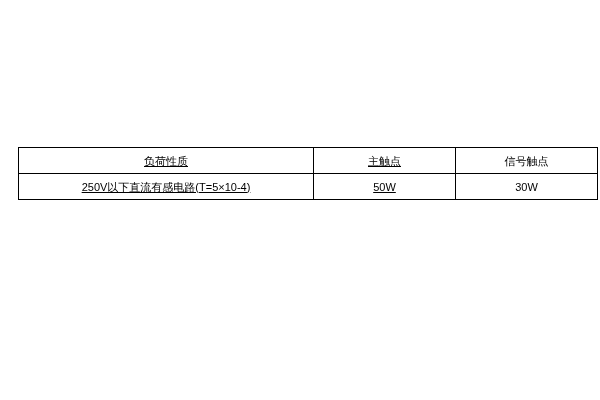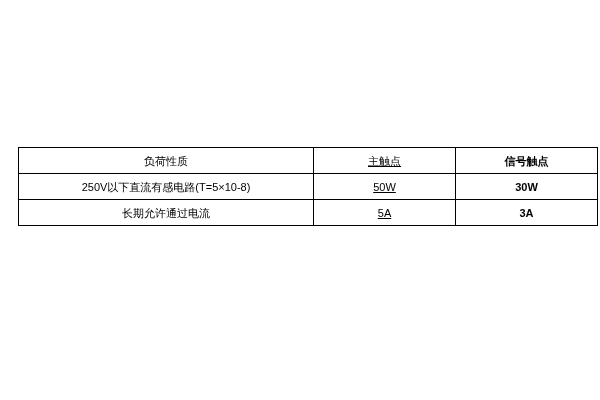--- a/index.html
+++ b/index.html
@@ -34,42 +34,37 @@
     border: 1px solid #000000;
     height: 25px;
     text-align: center;
     vertical-align: middle;
     font-size: 11px;
     color: #000000;
     line-height: 14px;
     padding: 0 2px;
     font-family: "Liberation Sans", "DejaVu Sans", sans-serif;
   }
-  .col-a { width: 290px; }
+  .col-a { width: 290px; text-decoration: underline; }
   .col-b { width: 137px; text-decoration: underline; }
-  .col-c { width: 137px; font-weight: bold; }
+  .col-c { width: 137px; }
 </style>
 </head>
 <body>
 
 <div class="page">
   <div class="table-wrap">
     <table class="spec-table">
       <tbody>
         <tr>
           <td class="col-a">负荷性质</td>
           <td class="col-b">主触点</td>
           <td class="col-c">信号触点</td>
         </tr>
         <tr>
-          <td class="col-a">250V以下直流有感电路(T=5×10-8)</td>
+          <td class="col-a">250V以下直流有感电路(T=5×10-4)</td>
           <td class="col-b">50W</td>
           <td class="col-c">30W</td>
-        </tr>
-        <tr>
-          <td class="col-a">长期允许通过电流</td>
-          <td class="col-b">5A</td>
-          <td class="col-c">3A</td>
         </tr>
       </tbody>
     </table>
   </div>
 </div>
 
 </body></html>

